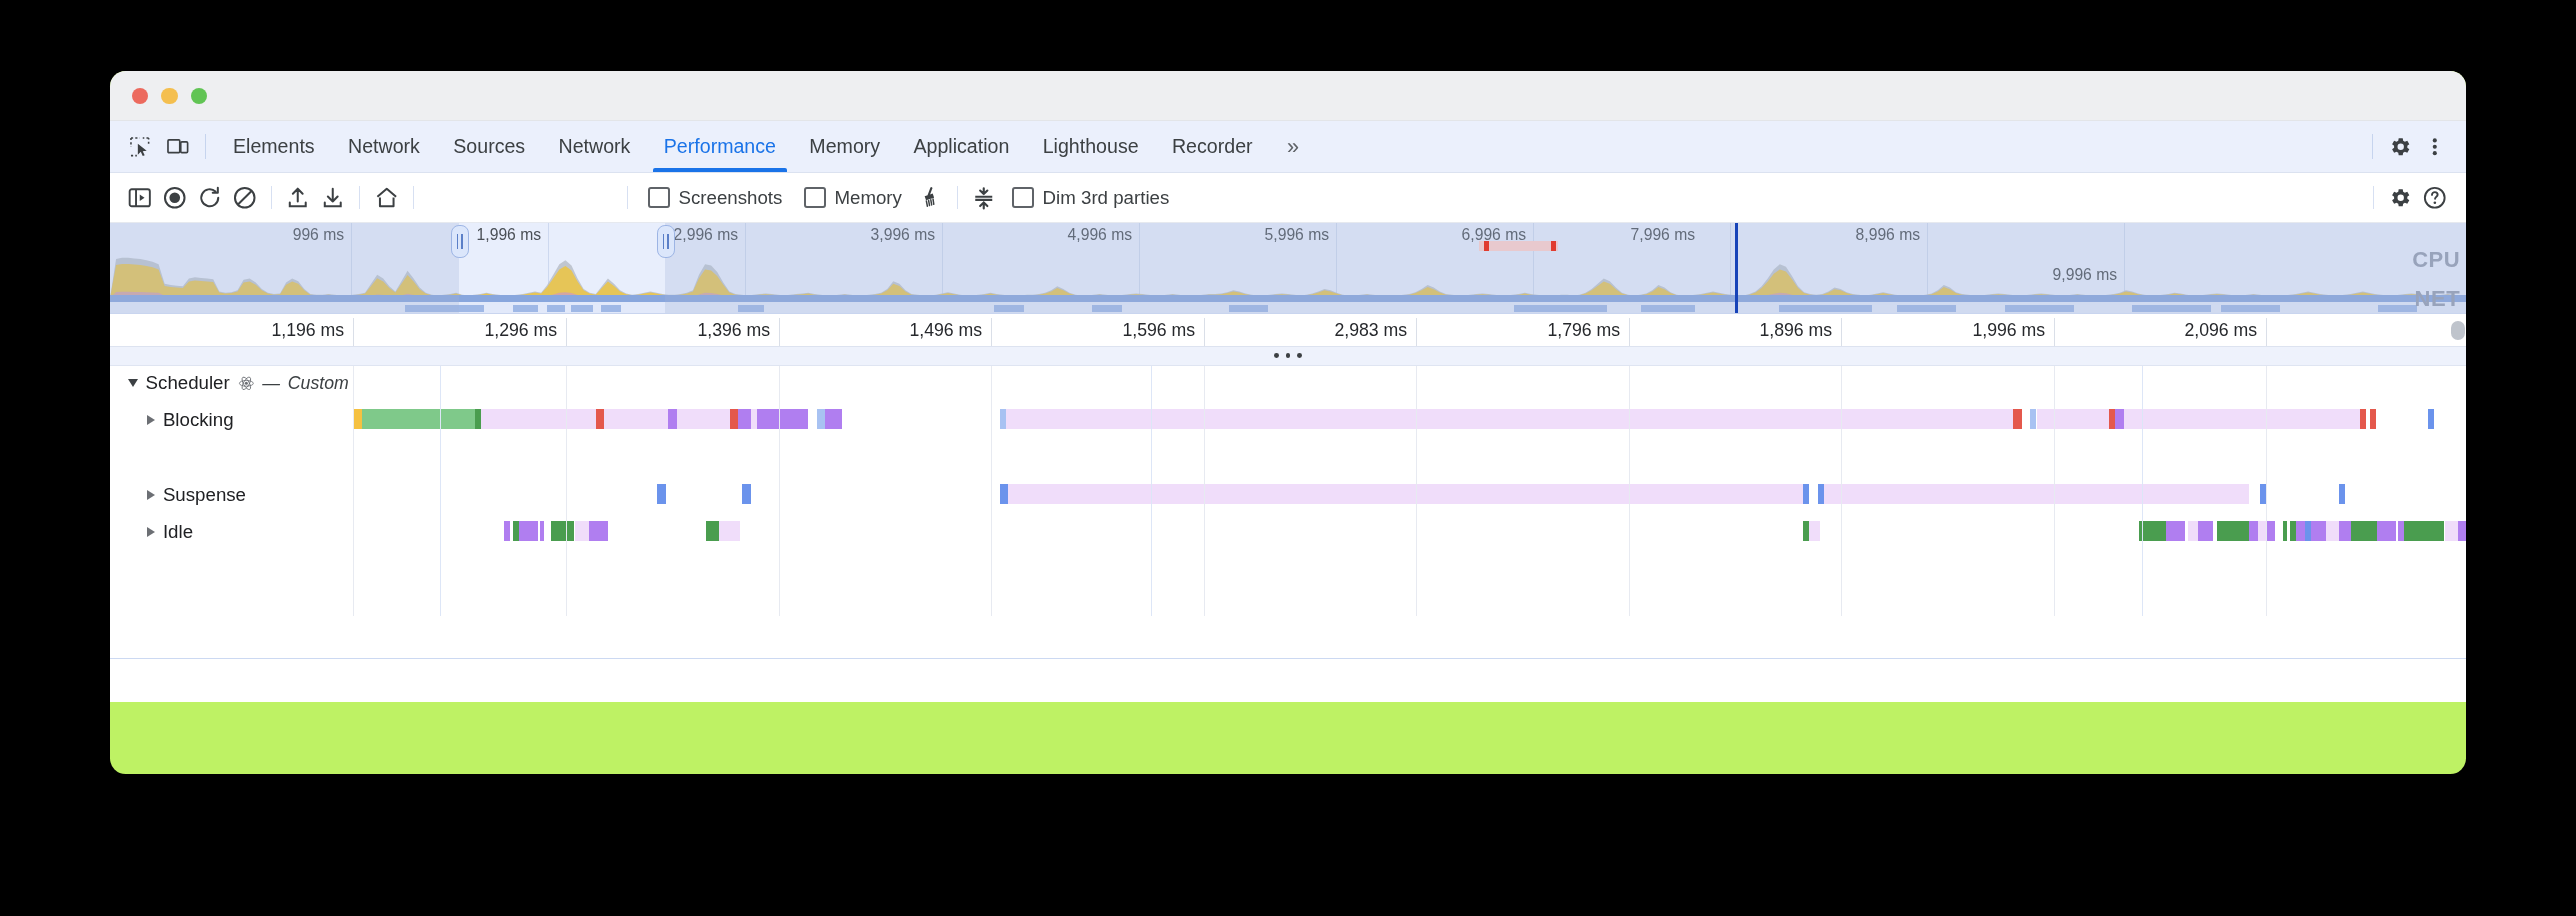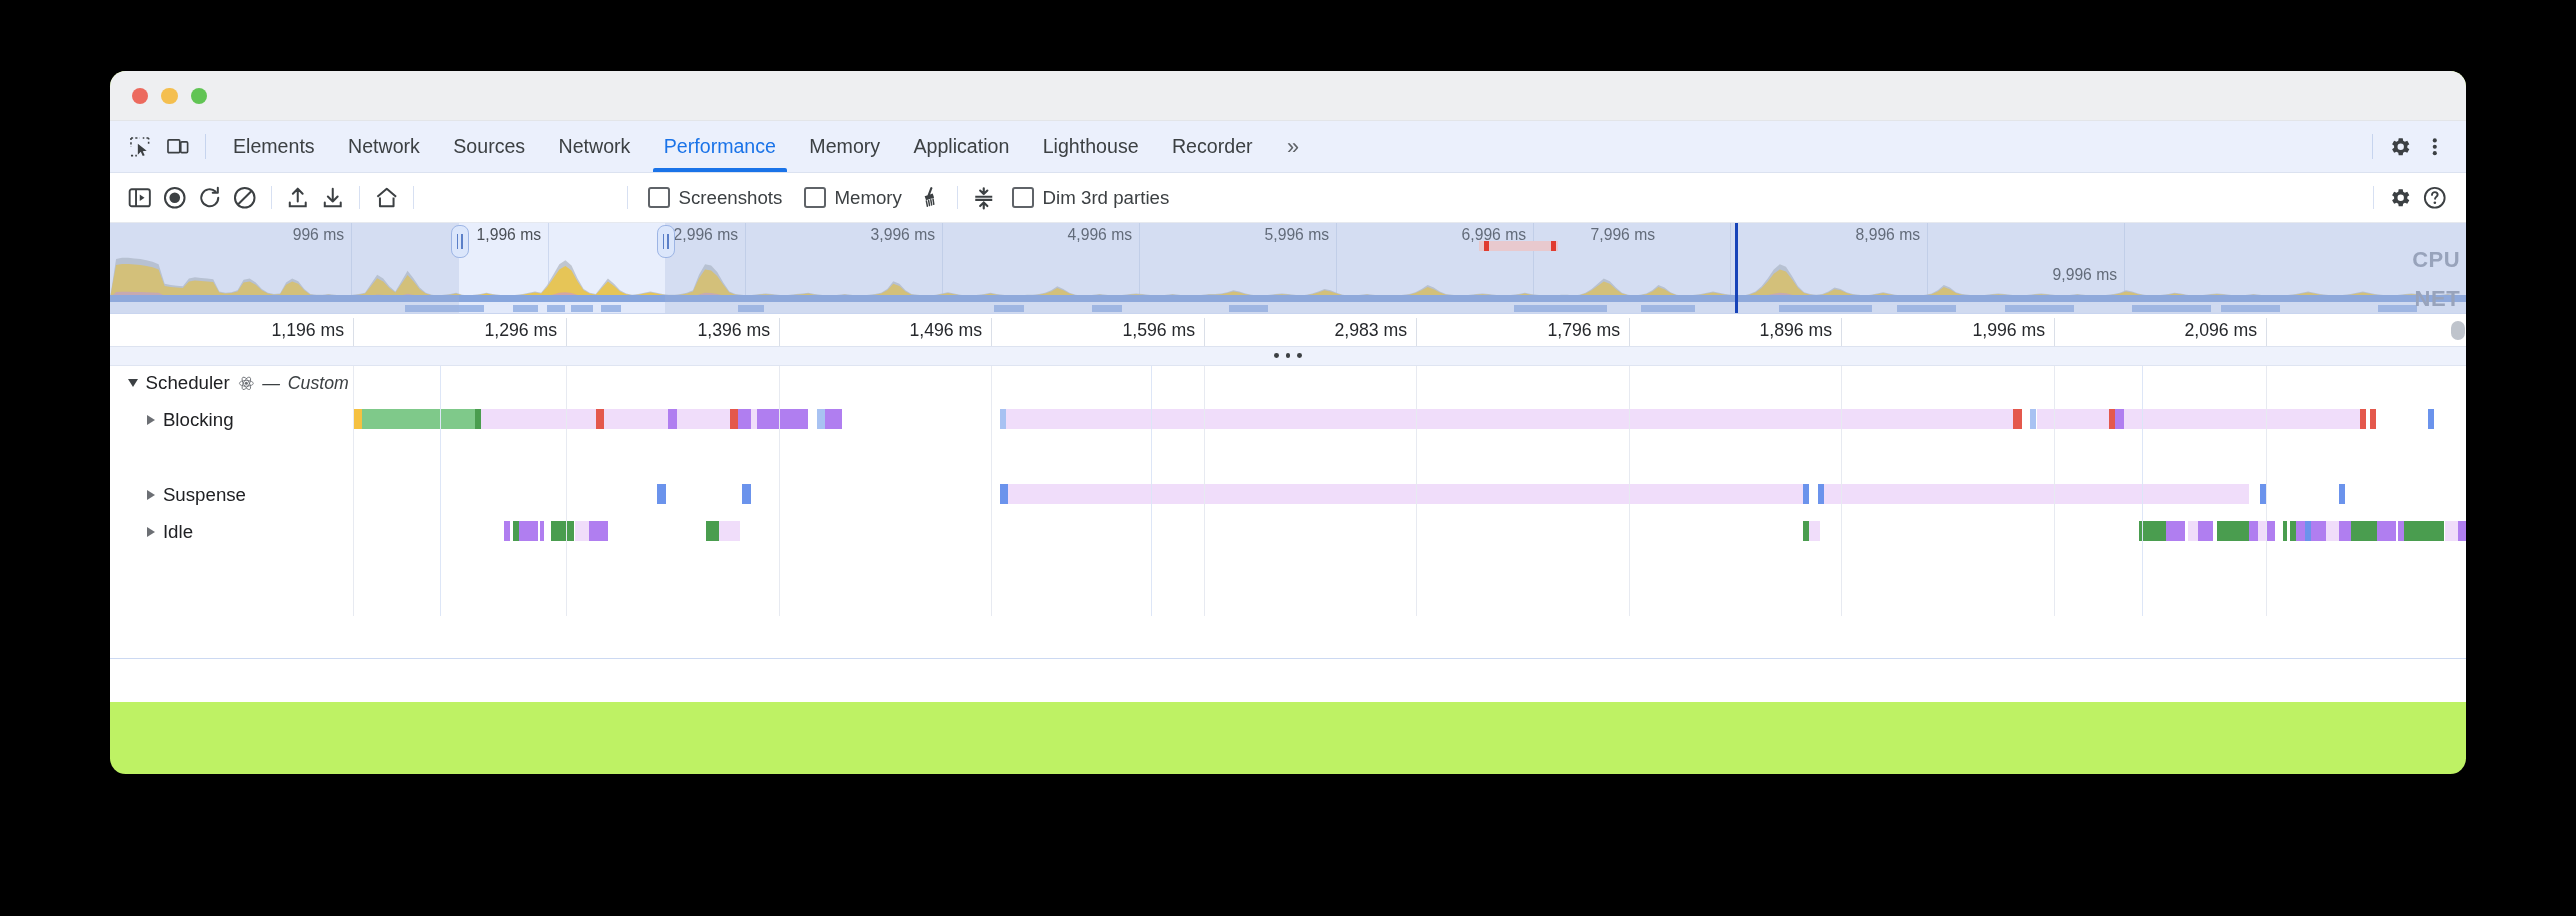--- a/index.html
+++ b/index.html
@@ -539,21 +539,21 @@
         </div>
       <div class="ov-lbl" style="top:23.6px">CPU</div>
       <div class="ov-lbl" style="bottom:1px">NET</div>
     <div class="ov-label" style="left: 241px;">996 ms</div>
         <div class="ov-label" style="left: 438px;">1,996 ms</div>
         <div class="ov-label" style="left: 635px;">2,996 ms</div>
         <div class="ov-label" style="left: 832px;">3,996 ms</div>
         <div class="ov-label" style="left: 1029px;">4,996 ms</div>
         <div class="ov-label" style="left: 1226px;">5,996 ms</div>
         <div class="ov-label" style="left: 1423px;">6,996 ms</div>
-        <div class="ov-label" style="left: 1552px;">7,996 ms</div>
+        <div class="ov-label" style="left: 1592px;">7,996 ms</div>
         <div class="ov-label" style="left: 1817px;">8,996 ms</div>
         <div class="ov-label" style="left: 2014px; margin-top: 40px;">9,996 ms</div>
         <div class="ov-dim" style="left: 0px; width: 349px;"></div>
         <div class="ov-dim" style="left: 555px; right: 0px;"></div>
         <div class="ov-handle" style="left: 341px;">
           <i></i>
           <i></i>
         </div>
         <div class="ov-handle" style="left: 547px;">
           <i></i>

